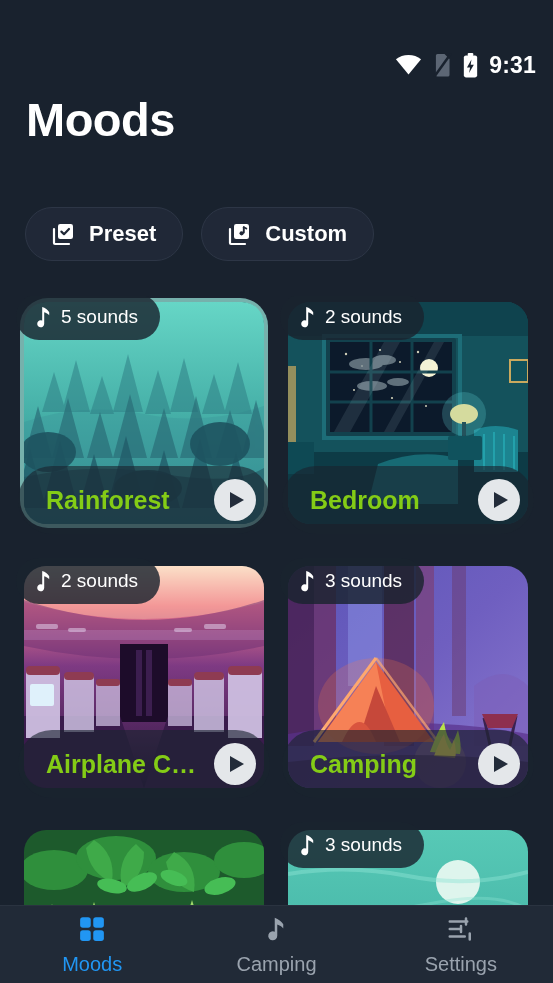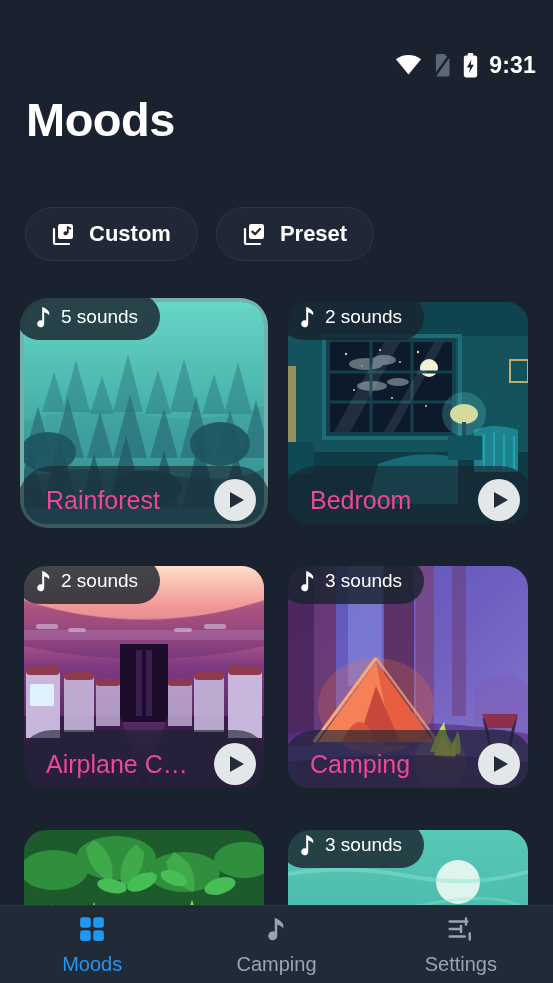--- a/index.html
+++ b/index.html
@@ -63,21 +63,21 @@
   .badge .note { width:17px; height:21px; flex:none; }
 
   .titlebar {
     position:absolute; left:-6px; right:-6px; bottom:-10px; z-index:4;
     height:68px; border-radius:34px;
     background:rgba(26,35,46,.62);
     display:flex; align-items:center; justify-content:space-between;
     padding:0 14px 0 28px;
   }
   .title-txt {
-    color:#ec4899; font-size:25px; font-weight:normal;
+    color:#84cc16; font-size:25px; font-weight:bold;
     white-space:nowrap; overflow:hidden; text-overflow:clip;
   }
   .playbtn {
     width:42px; height:42px; border-radius:50%;
     background:#e4e7ea; display:flex; align-items:center; justify-content:center; flex:none;
   }
   .playbtn i {
     width:0; height:0; margin-left:4px;
     border-left:14px solid #232c3a;
     border-top:8.5px solid transparent; border-bottom:8.5px solid transparent;
@@ -125,37 +125,37 @@
 
   <div class="page-title">Moods</div>
 
   <div class="chips">
 
     <div class="chip">
       <span class="ic">
         <svg viewBox="0 0 24 24" width="24" height="24">
           <path d="M2 7v14a1 1 0 0 0 1 1h14" fill="none" stroke="#fff" stroke-width="2.2" stroke-linecap="round"></path>
           <rect x="6" y="2" width="15" height="15" rx="2.2" fill="#fff"></rect>
-          <path d="M15.8 5.2v5.4" stroke="#202837" stroke-width="1.9" stroke-linecap="round"></path>
-          <circle cx="13.6" cy="11.3" r="2.1" fill="#202837"></circle>
-          <path d="M15.8 5.2c.9.5 2 .8 2.6 1.4" stroke="#202837" stroke-width="1.7" stroke-linecap="round" fill="none"></path>
+          <path d="M9.4 9.6l2.6 2.6 5-5.2" fill="none" stroke="#202837" stroke-width="2.2" stroke-linecap="round" stroke-linejoin="round"></path>
         </svg>
       </span>
-      <span>Custom</span>
+      <span>Preset</span>
     </div>
 
     <div class="chip">
       <span class="ic">
         <svg viewBox="0 0 24 24" width="24" height="24">
           <path d="M2 7v14a1 1 0 0 0 1 1h14" fill="none" stroke="#fff" stroke-width="2.2" stroke-linecap="round"></path>
           <rect x="6" y="2" width="15" height="15" rx="2.2" fill="#fff"></rect>
-          <path d="M9.4 9.6l2.6 2.6 5-5.2" fill="none" stroke="#202837" stroke-width="2.2" stroke-linecap="round" stroke-linejoin="round"></path>
+          <path d="M15.8 5.2v5.4" stroke="#202837" stroke-width="1.9" stroke-linecap="round"></path>
+          <circle cx="13.6" cy="11.3" r="2.1" fill="#202837"></circle>
+          <path d="M15.8 5.2c.9.5 2 .8 2.6 1.4" stroke="#202837" stroke-width="1.7" stroke-linecap="round" fill="none"></path>
         </svg>
       </span>
-      <span>Preset</span>
+      <span>Custom</span>
     </div>
   </div>
 
   <div class="grid">
 
     <div class="card selected" style="left:24px; top:6px;">
       <div class="art">
         <svg viewBox="0 0 240 222" width="240" height="222" preserveAspectRatio="none">
           <defs>
             <linearGradient id="rfBg" x1="0" y1="0" x2="0" y2="1">

